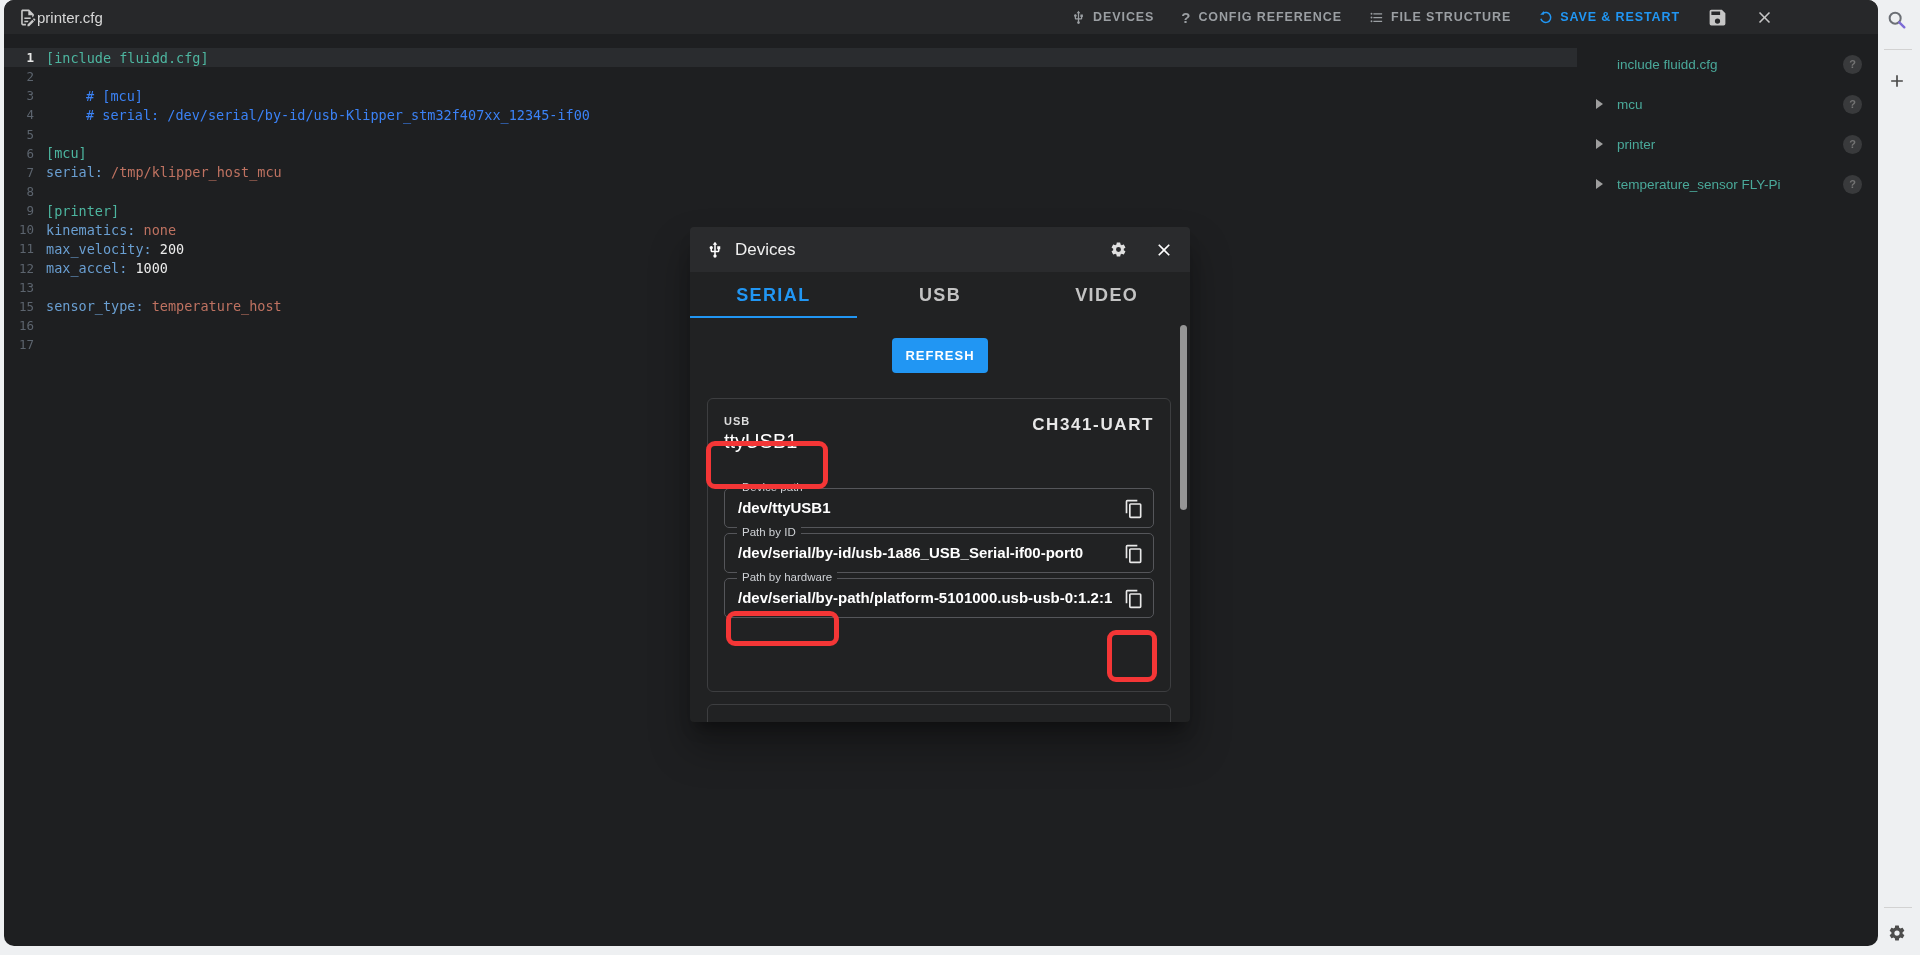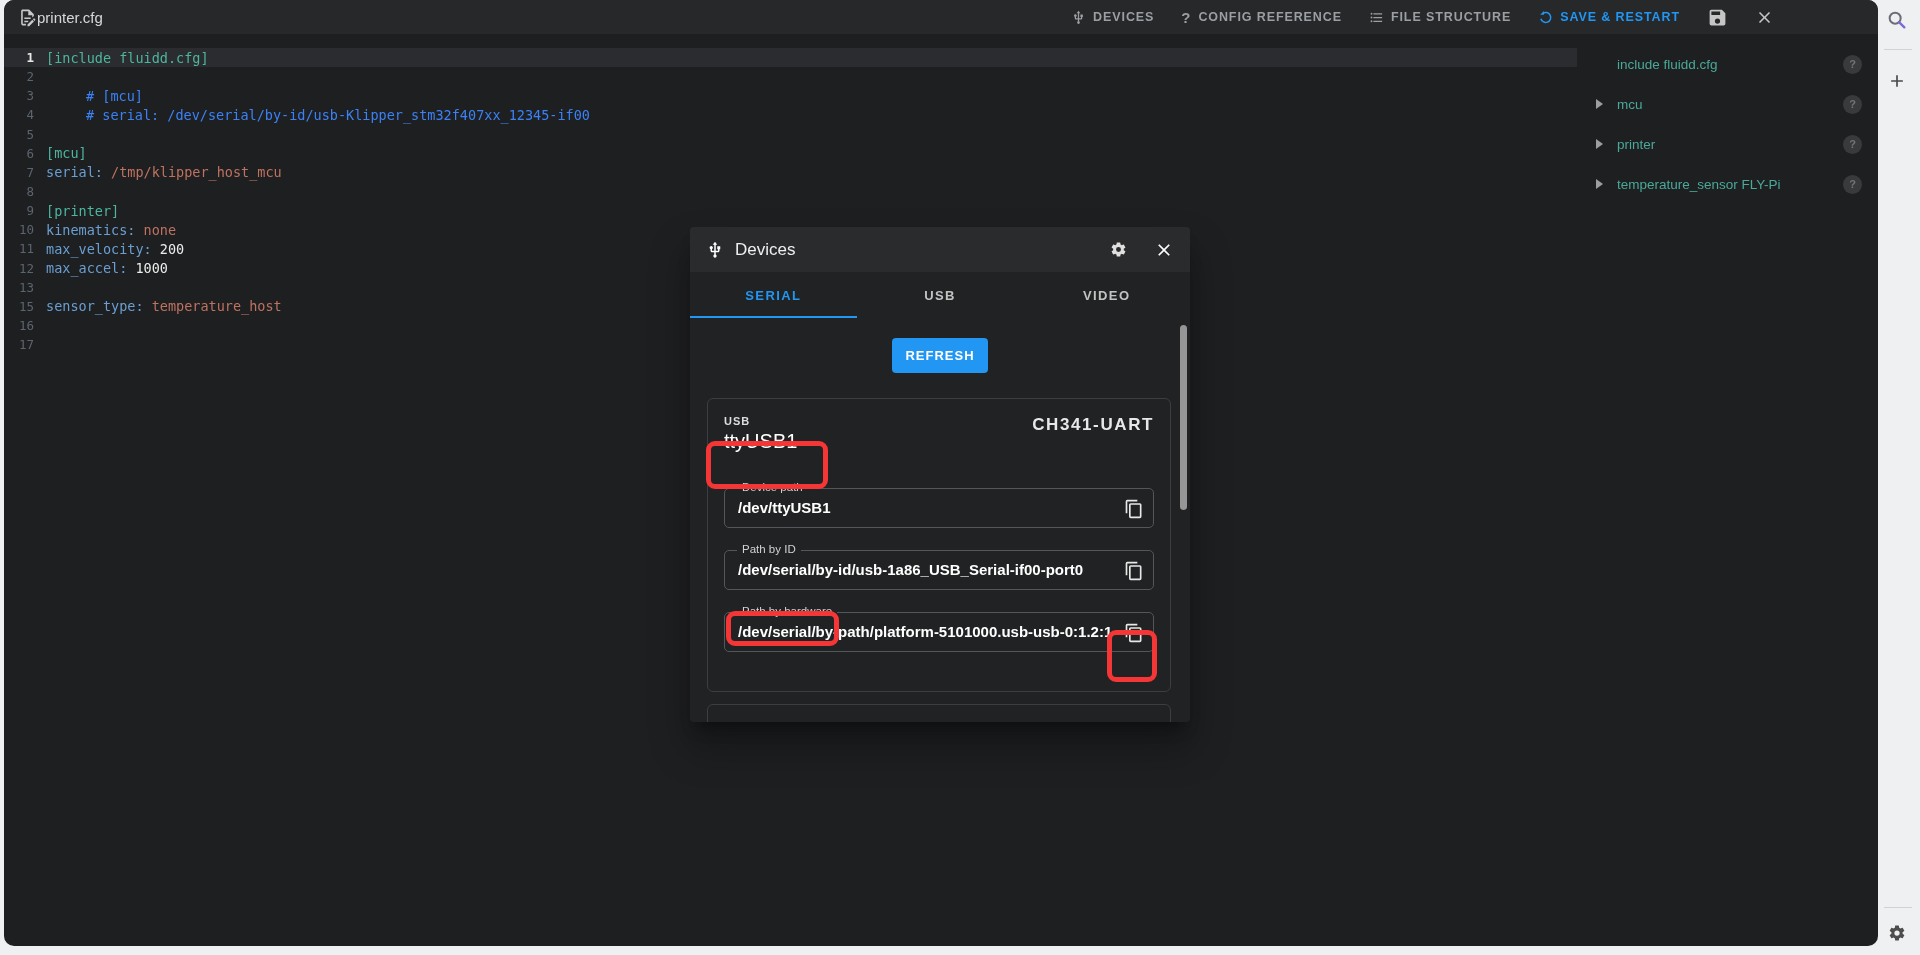--- a/index.html
+++ b/index.html
@@ -52,34 +52,34 @@
   .dialog { position:absolute; left:686px; top:227px; width:500px; height:495px;
             background:#212223; border-radius:4px; overflow:hidden;
             box-shadow:0 11px 15px -7px rgba(0,0,0,.4), 0 24px 38px 3px rgba(0,0,0,.28); }
   .dlg-header { height:45px; background:#2a2b2d; display:flex; align-items:center; padding:0 16px; }
   .dlg-title { color:#efefef; font-size:17px; margin-left:11px; }
   .dlg-header .spacer { flex:1; }
   .dlg-gear { margin-right:27px; cursor:pointer; }
   .dlg-close { cursor:pointer; }
   .dlg-tabs { height:46px; display:flex; }
   .dlg-tab { flex:1; display:flex; align-items:center; justify-content:center;
-             font-size:13px; font-weight:bold; letter-spacing:1.4px; color:#c3c3c3; cursor:pointer; }
+             font-size:18px; font-weight:bold; letter-spacing:1.4px; color:#c3c3c3; cursor:pointer; }
   .dlg-tab.active { color:#2196f3; box-shadow:inset 0 -2px 0 #2196f3; }
   .refresh-btn { position:absolute; top:111px; left:50%; transform:translateX(-50%);
                  width:96px; height:35px; background:#2196f3; border:none; border-radius:4px;
                  color:#fff; font-family:inherit; font-size:13px; font-weight:bold; letter-spacing:1px; cursor:pointer; }
   .dev-card { position:absolute; left:17px; top:171px; width:464px; height:294px;
               border:1px solid #3d3e40; border-radius:6px; padding:16px; }
   .dev-card-next { position:absolute; left:17px; top:477px; width:464px; height:60px;
                    border:1px solid #3d3e40; border-radius:6px; }
   .card-head { display:flex; justify-content:space-between; height:13px; }
   .card-type { color:#dddddd; font-size:11px; font-weight:bold; letter-spacing:1px; }
   .card-chip { color:#e8e8e8; font-size:17px; font-weight:bold; letter-spacing:1.6px; }
   .dev-name { height:30px; color:#ffffff; font-size:20px; line-height:27px; }
-  .field { position:relative; height:40px; border:1px solid #55565a; border-radius:5px; margin-top:22px; }
+  .field { position:relative; height:40px; border:1px solid #55565a; border-radius:5px; margin-top:5px; }
   .field.first { margin-top:30px; }
   .field-label { position:absolute; top:-8px; left:12px; background:#212223; padding:0 5px;
                  font-size:11.5px; color:#cfd2d6; white-space:nowrap; }
   .field-value { line-height:38px; padding:0 30px 0 13px; color:#fff; font-size:15px; font-weight:600;
                  white-space:nowrap; overflow:hidden; }
   .copy-btn { position:absolute; right:8px; top:9px; width:22px; height:22px; cursor:pointer;
               display:flex; align-items:center; justify-content:center; background:transparent; border:none; }
   .dlg-scroll-thumb { position:absolute; right:3px; top:98px; width:7px; height:185px;
                       background:#969696; border-radius:4px; cursor:grab; }
 

